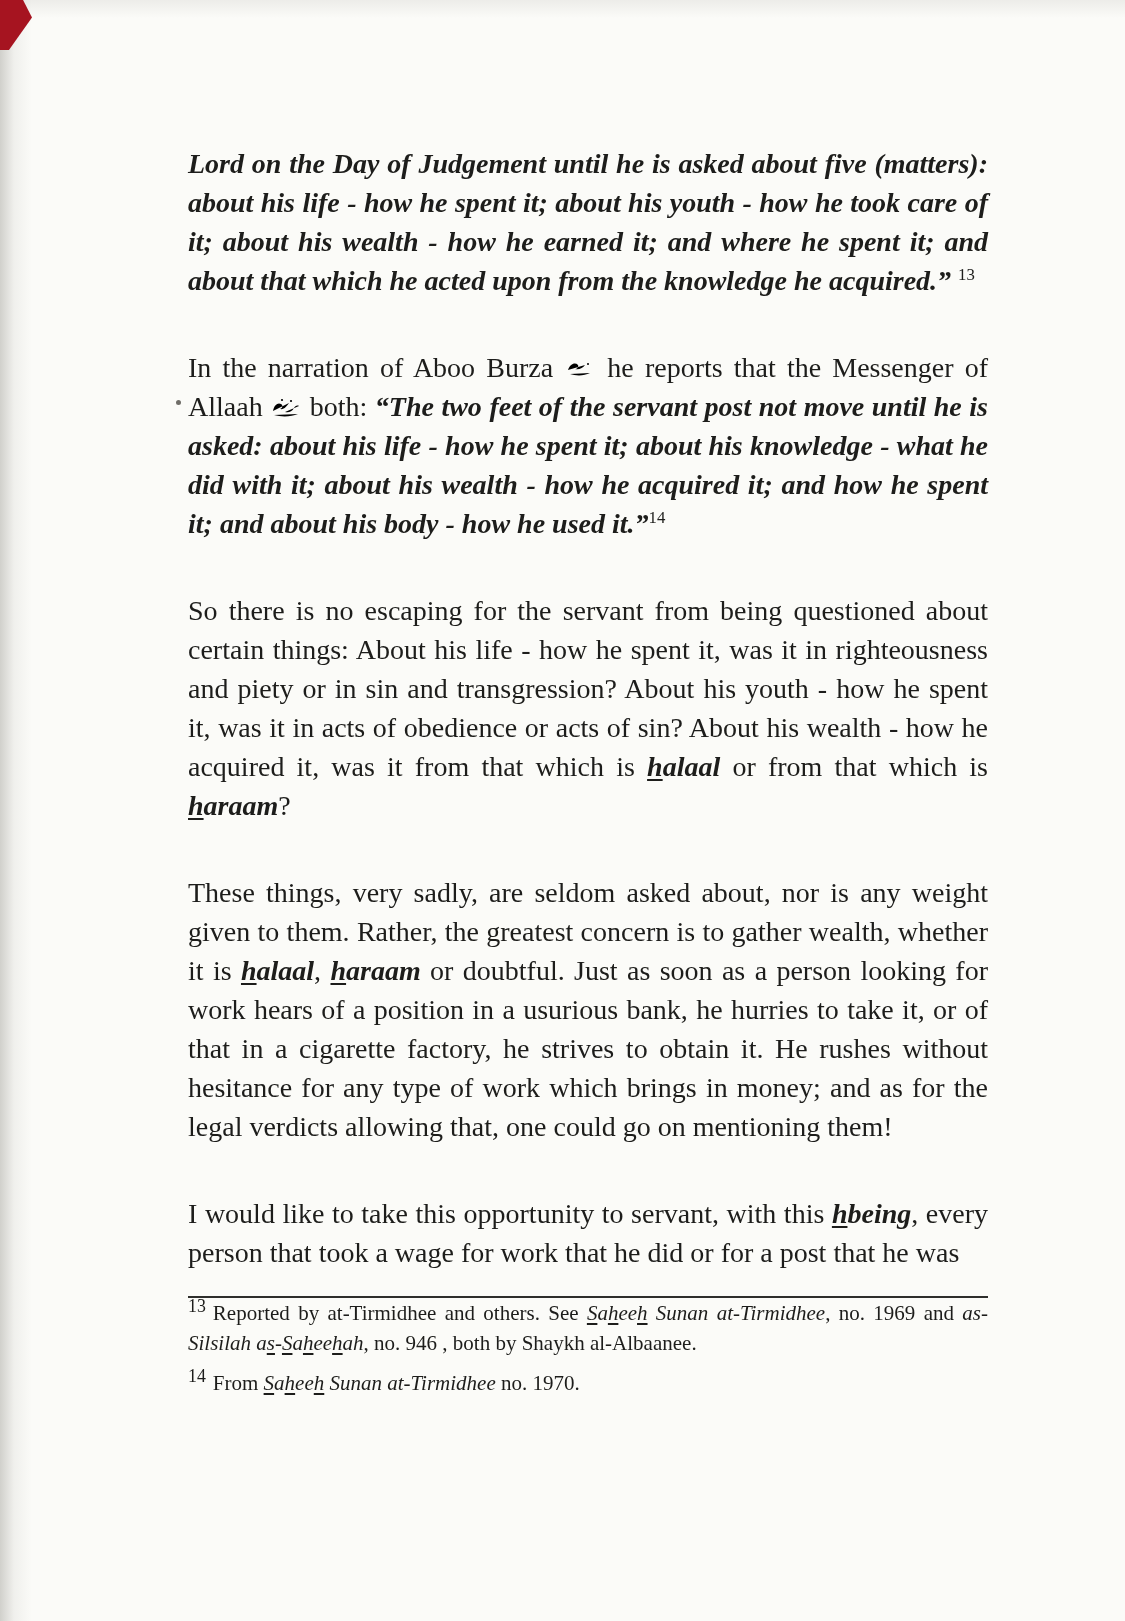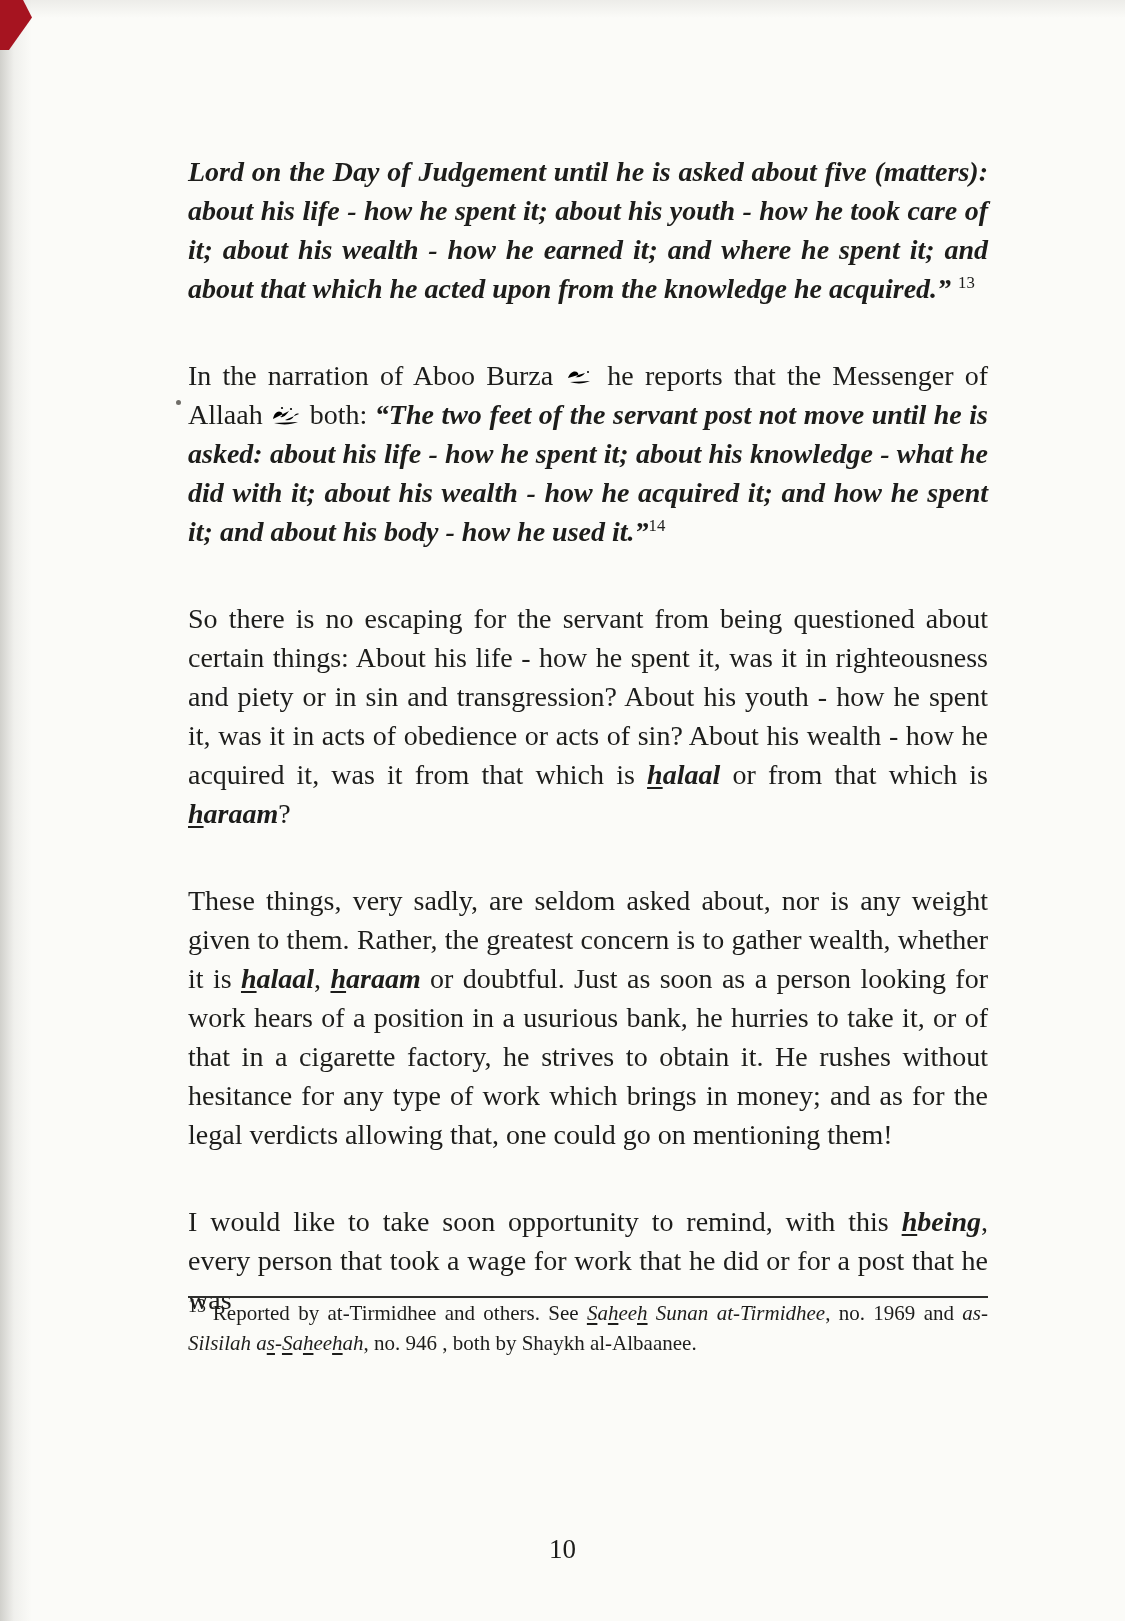--- a/index.html
+++ b/index.html
@@ -20,21 +20,21 @@
   }
   .corner-mark {
     position: absolute; left: 0; top: 0; width: 32px; height: 50px;
     background: #a61420;
     clip-path: polygon(0 0, 72% 0, 100% 35%, 28% 100%, 0 100%);
   }
   .text-block {
     position: absolute; left: 188px; top: 136px; width: 800px;
   }
   .para {
-    margin: 16px 0 48px 0;
+    margin: 8px 0 48px 0;
     font-size: 28px;
     line-height: 39px;
     text-align: justify;
   }
   .footnotes {
     position: absolute; left: 188px; top: 1296px; width: 800px;
   }
   .fn-rule { border-top: 2px solid #2e2e2c; width: 100%; height: 0; }
   .fn {
     margin: 0 0 10px 0;
@@ -75,29 +75,29 @@
 
   <main class="text-block">
     <p class="para"><span class="r-it r-b">Lord on the Day of Judgement until he is asked about five (matters): about his life - how he spent it; about his youth - how he took care of it; about his wealth - how he earned it; and where he spent it; and about that which he acted upon from the knowledge he acquired.” </span><span class="r-sup">13</span></p>
     <p class="para"><span>In the narration of Aboo Burza </span><svg class="inline-sym" viewBox="0 0 30 22">
           <use href="#radiallahu-anhu-icon"></use>
         </svg><span> he reports that the Messenger of Allaah </span><svg class="inline-sym" viewBox="0 0 30 22">
           <use href="#sallallahu-alayhi-wasallam-icon"></use>
         </svg><span> both: </span><span class="r-it r-b">“The two feet of the servant post not move until he is asked: about his life - how he spent it; about his knowledge - what he did with it; about his wealth - how he acquired it; and how he spent it; and about his body - how he used it.”</span><span class="r-sup">14</span></p>
     <p class="para"><span>So there is no escaping for the servant from being questioned about certain things: About his life - how he spent it, was it in righteousness and piety or in sin and transgression? About his youth - how he spent it, was it in acts of obedience or acts of sin? About his wealth - how he acquired it, was it from that which is </span><span class="r-it r-b r-u">h</span><span class="r-it r-b">alaal</span><span> or from that which is </span><span class="r-it r-b r-u">h</span><span class="r-it r-b">araam</span><span>?</span></p>
     <p class="para"><span>These things, very sadly, are seldom asked about, nor is any weight given to them. Rather, the greatest concern is to gather wealth, whether it is </span><span class="r-it r-b r-u">h</span><span class="r-it r-b">alaal</span><span>, </span><span class="r-it r-b r-u">h</span><span class="r-it r-b">araam</span><span> or doubtful. Just as soon as a person looking for work hears of a position in a usurious bank, he hurries to take it, or of that in a cigarette factory, he strives to obtain it. He rushes without hesitance for any type of work which brings in money; and as for the legal verdicts allowing that, one could go on mentioning them!</span></p>
-    <p class="para"><span>I would like to take soon opportunity to remind, with this </span><span class="r-it r-b r-u">h</span><span class="r-it r-b">being</span><span>, every person that took a wage for work that he did or for a post that he was</span></p>
+    <p class="para"><span>I would like to take this opportunity to servant, with this </span><span class="r-it r-b r-u">h</span><span class="r-it r-b">being</span><span>, every person that took a wage for work that he did or for a post that he was</span></p>
   </main>
 
   <div class="footnotes">
     <div class="fn-rule"></div>
     <p class="fn"><span class="r-fnmark">13</span><span>Reported by at-Tirmidhee and others. See </span><span class="r-it r-u">S</span><span class="r-it">a</span><span class="r-it r-u">h</span><span class="r-it">ee</span><span class="r-it r-u">h</span><span class="r-it"> Sunan at-Tirmidhee</span><span>, no. 1969 and </span><span class="r-it">as-Silsilah a</span><span class="r-it r-u">s</span><span class="r-it">-</span><span class="r-it r-u">S</span><span class="r-it">a</span><span class="r-it r-u">h</span><span class="r-it">ee</span><span class="r-it r-u">h</span><span class="r-it">ah</span><span>, no. 946 , both by Shaykh al-Albaanee.</span></p>
+    <p class="fn"><span class="r-fnmark">14</span><span>From </span><span class="r-it r-u">S</span><span class="r-it">a</span><span class="r-it r-u">h</span><span class="r-it">ee</span><span class="r-it r-u">h</span><span class="r-it"> Sunan at-Tirmidhee</span><span> no. 1970.</span></p>
   </div>
 
-  <div class="page-number">10</div>
 
   <svg class="svg-defs" xmlns="http://www.w3.org/2000/svg">
     <defs>
       <g id="sallallahu-alayhi-wasallam-icon">
         <path d="M2 14 C3 8 7 5 10 7 C12 8 12 11 9 12 C13 13 16 9 18 6"></path>
         <path d="M14 15 C17 16 21 15 23 11 C24 9 26 8 28 9"></path>
         <path d="M3 18 C10 20 20 20 27 17"></path>
         <circle cx="20" cy="4" r="1.1"></circle>
         <circle cx="11" cy="3" r="1.1"></circle>
       </g>

